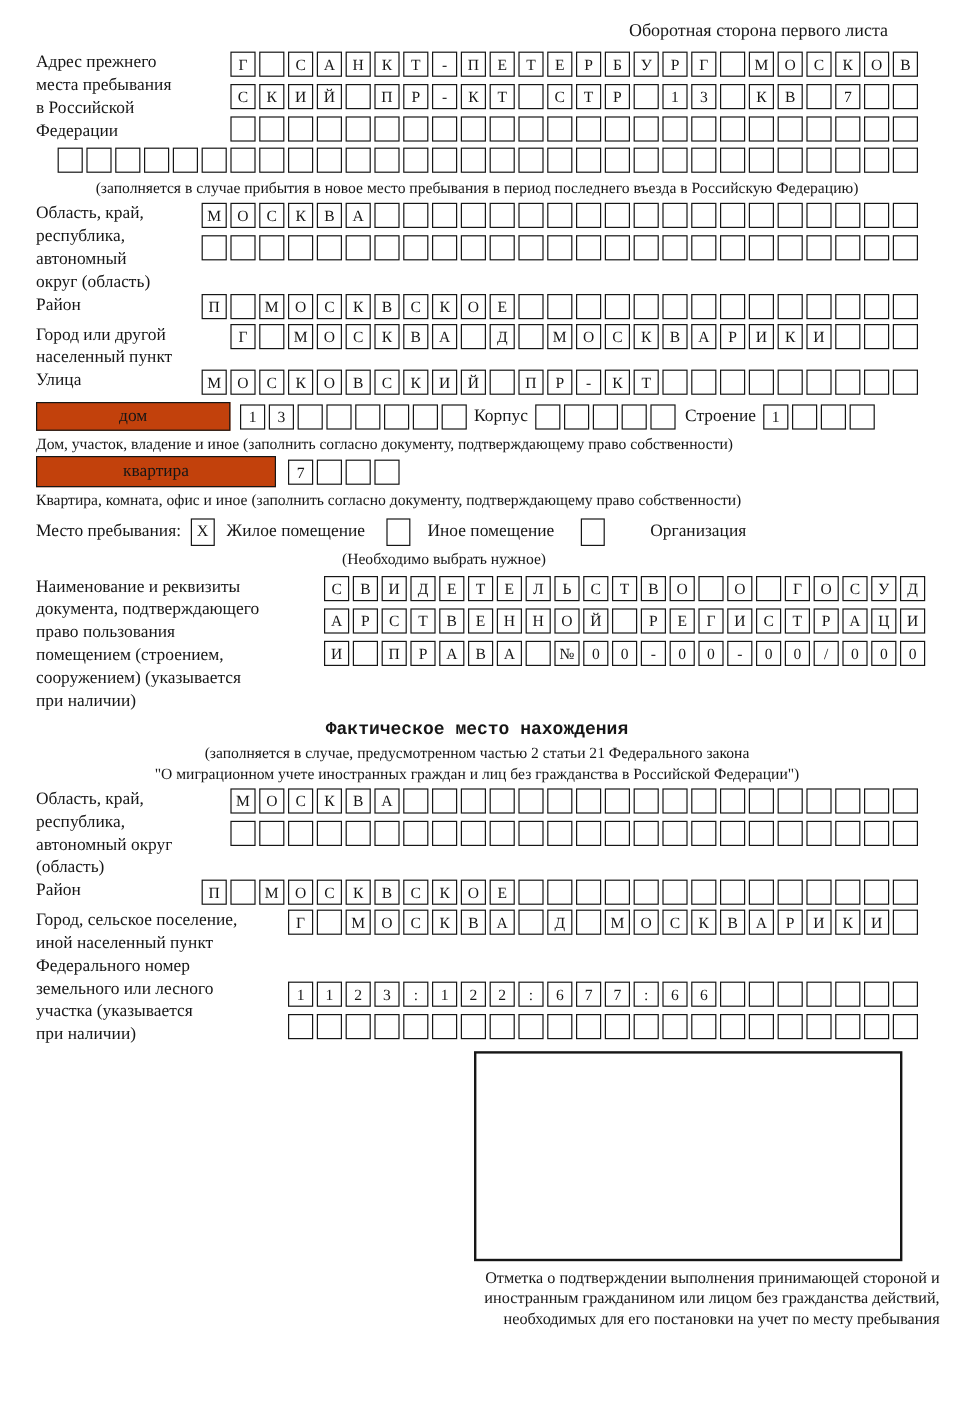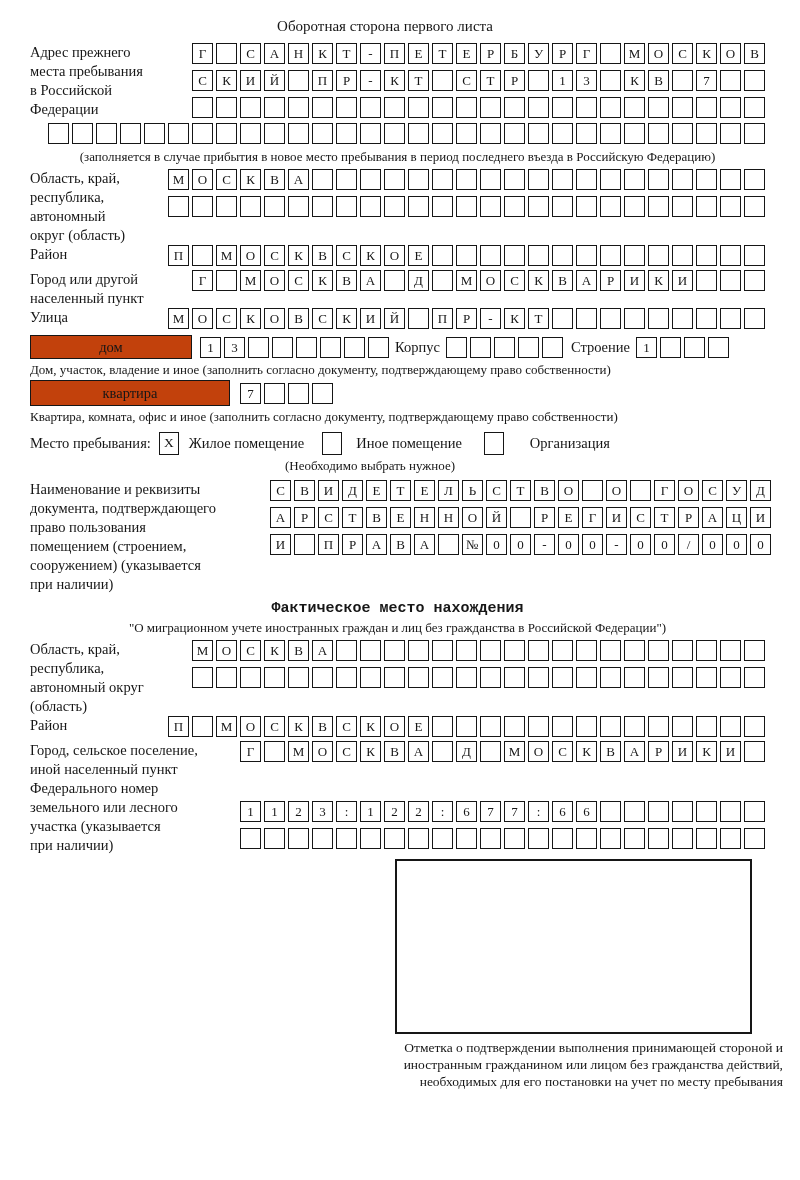--- a/index.html
+++ b/index.html
@@ -2,21 +2,21 @@
 <html><head>
 <meta charset="utf-8">
 <style>
   html,body{margin:0;padding:0;background:#fff;}
   .page{
     width:800px;height:1180px;box-sizing:border-box;overflow:hidden;
     background:#fff;color:#161616;
     font-family:"Liberation Serif", serif;
     padding:18px 35px 0 30px;position:relative;
   }
-  .corner{ text-align:center; font-size:15px; padding-right:25px; margin-bottom:8px; }
+  .corner{ text-align:right; font-size:15px; padding-right:25px; margin-bottom:8px; }
   .row{ display:flex; align-items:flex-start; }
   .lbl{ font-size:14.5px; line-height:19px; white-space:pre-line; flex:none; }
   .gcol{ display:flex; flex-direction:column; gap:6px; margin-left:auto; }
   .grid{ display:flex; gap:3px; justify-content:flex-end; }
   .grid.ml-auto{ margin-left:auto; }
   .cell{
     box-sizing:border-box; flex:none; width:21px; height:21px;
     border:1.6px solid #161616; display:flex; align-items:center; justify-content:center;
     font-size:13px; line-height:1; background:#fff;
   }
@@ -363,21 +363,21 @@
   </div>
   <div class="note mb6" style="text-align:left">Квартира, комната, офис и иное (заполнить согласно документу, подтверждающему право собственности)</div>
 
   <div class="row mb2" style="align-items:center">
     <div class="inl">Место пребывания:</div>
     <div class="chk" style="margin-left:8px">X</div>
     <div class="inl" style="margin-left:10px">Жилое помещение</div>
     <div class="chk" style="margin-left:18px"></div>
     <div class="inl" style="margin-left:14px">Иное помещение</div>
     <div class="chk" style="margin-left:22px"></div>
-    <div class="inl" style="margin-left:26px">Организация</div>
+    <div class="inl" style="margin-left:38px">Организация</div>
   </div>
   <div class="note mb6" style="width:400px;margin-left:140px">(Необходимо выбрать нужное)</div>
 
   <div class="row mb6">
     <div class="lbl" style="width:240px">Наименование и реквизиты
 документа, подтверждающего
 право пользования
 помещением (строением,
 сооружением) (указывается
 при наличии)</div>
@@ -448,20 +448,21 @@
           <div class="cell">0</div>
           <div class="cell">/</div>
           <div class="cell">0</div>
           <div class="cell">0</div>
           <div class="cell">0</div>
         </div>
     </div>
   </div>
 
   <div class="h2 mb2">Фактическое место нахождения</div>
+  <div class="note">(заполняется в случае, предусмотренном частью 2 статьи 21 Федерального закона</div>
   <div class="note mb4">"О миграционном учете иностранных граждан и лиц без гражданства в Российской Федерации")</div>
 
   <div class="row">
     <div class="lbl">Область, край,
 республика,
 автономный округ
 (область)</div>
     <div class="gcol">
       <div class="grid">
           <div class="cell">М</div>

